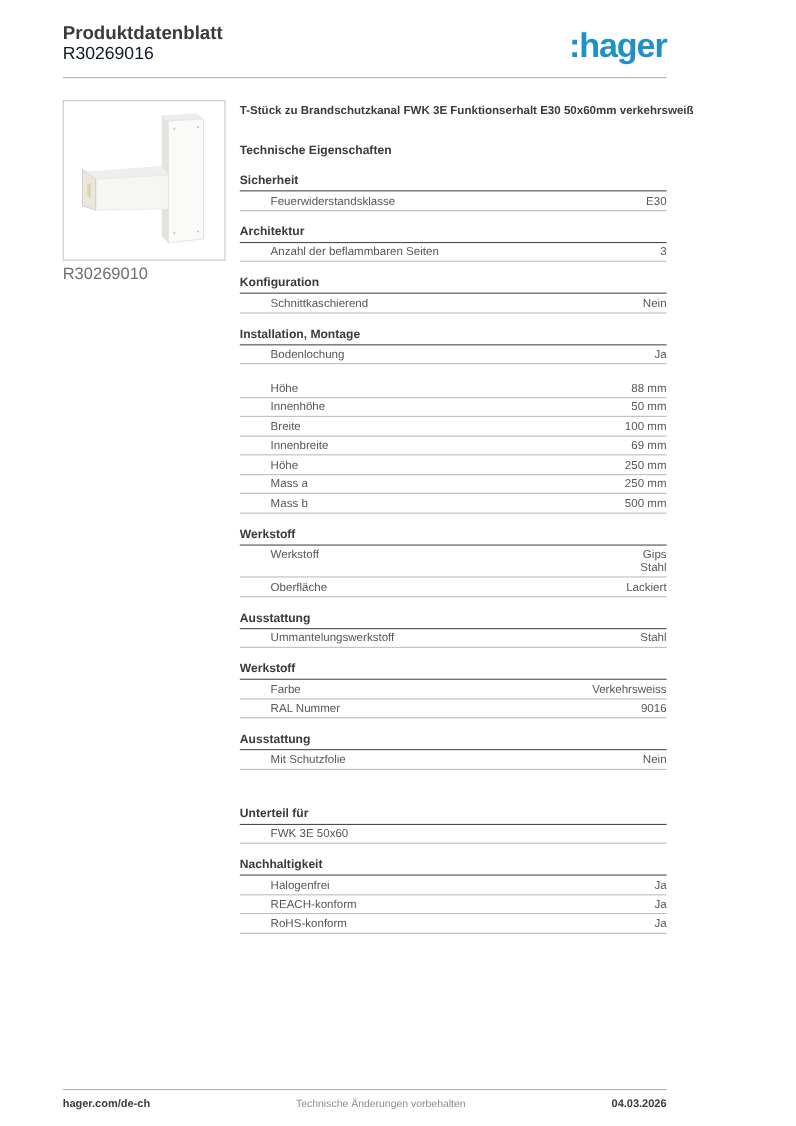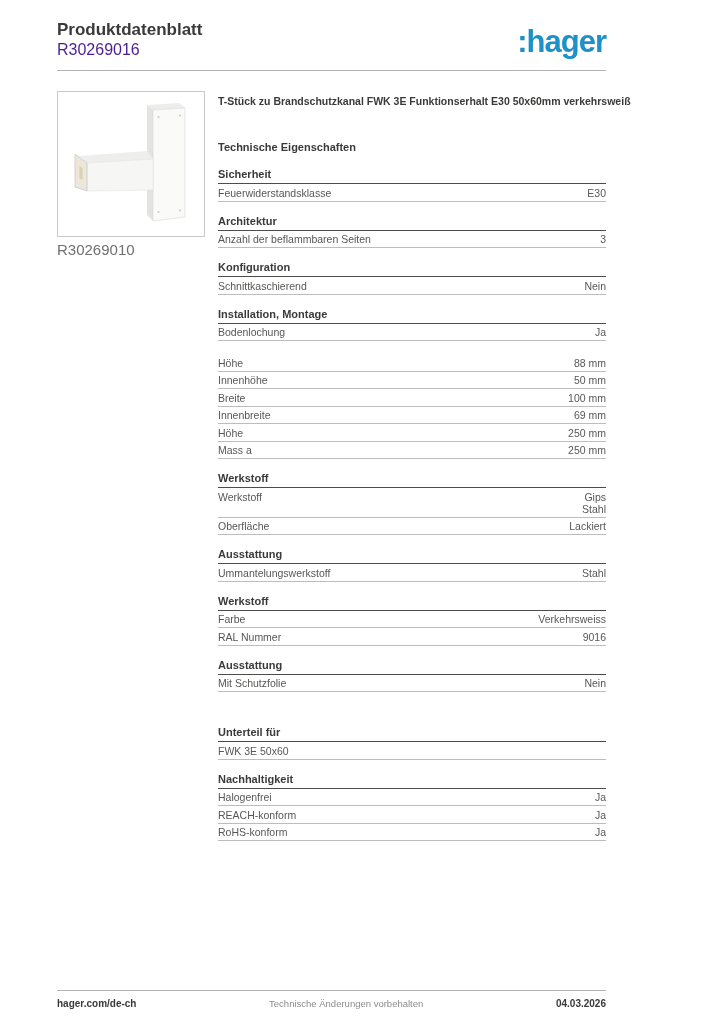--- a/index.html
+++ b/index.html
@@ -27,21 +27,21 @@
   }
   .doc-type {
     font-size: 17px;
     font-weight: bold;
     color: #3a3a39;
     line-height: 20px;
   }
   .doc-ref {
     font-size: 16px;
     font-weight: normal;
-    color: #4c1d95;
+    color: #0f172a;
     line-height: 19px;
   }
   .logo {
     font-size: 31px;
     font-weight: bold;
     letter-spacing: -1px;
     line-height: 28px;
     margin-bottom: 3px;
   }
   
@@ -69,21 +69,21 @@
   .props-col { flex: 1; margin-left: 13px; min-width: 0; }
   .product-title {
     font-size: 10.5px;
     font-weight: bold;
     color: #3a3a39;
     white-space: nowrap;
     line-height: 13px;
     padding-top: 4px;
   }
   .tech-heading {
-    margin-top: 33px;
+    margin-top: 23px;
     font-size: 11px;
     font-weight: bold;
     color: #3a3a39;
   }
   .section { margin-top: 13px; }
   .section.extra-gap { margin-top: 34px; }
   .section:first-of-type { margin-top: 15px; }
   .section-title {
     font-size: 11px;
     font-weight: bold;
@@ -97,20 +97,21 @@
     justify-content: space-between;
     align-items: flex-start;
     border-bottom: 1px solid #bdbdbb;
     padding: 2.5px 0 2px 0;
   }
   .row-label {
     font-size: 10.5px;
     color: #575756;
     line-height: 12px;
     white-space: nowrap;
+    margin-left: 28px;
   }
   .row-value {
     font-size: 10.5px;
     color: #575756;
     line-height: 12px;
     text-align: right;
     white-space: pre-line;
     padding-left: 10px;
   }
   
@@ -232,20 +233,24 @@
     <div class="row-value">69 mm</div>
   </div>
               <div class="row">
     <div class="row-label">Höhe</div>
     <div class="row-value">250 mm</div>
   </div>
               <div class="row">
     <div class="row-label">Mass a</div>
     <div class="row-value">250 mm</div>
   </div>
+              <div class="row">
+    <div class="row-label">Mass b</div>
+    <div class="row-value">500 mm</div>
+  </div>
             </div>
   </div>
           <div class="section">
     <div class="section-title">Werkstoff</div>
     <div>
               <div class="row">
     <div class="row-label">Werkstoff</div>
     <div class="row-value">Gips
 Stahl</div>
   </div>

